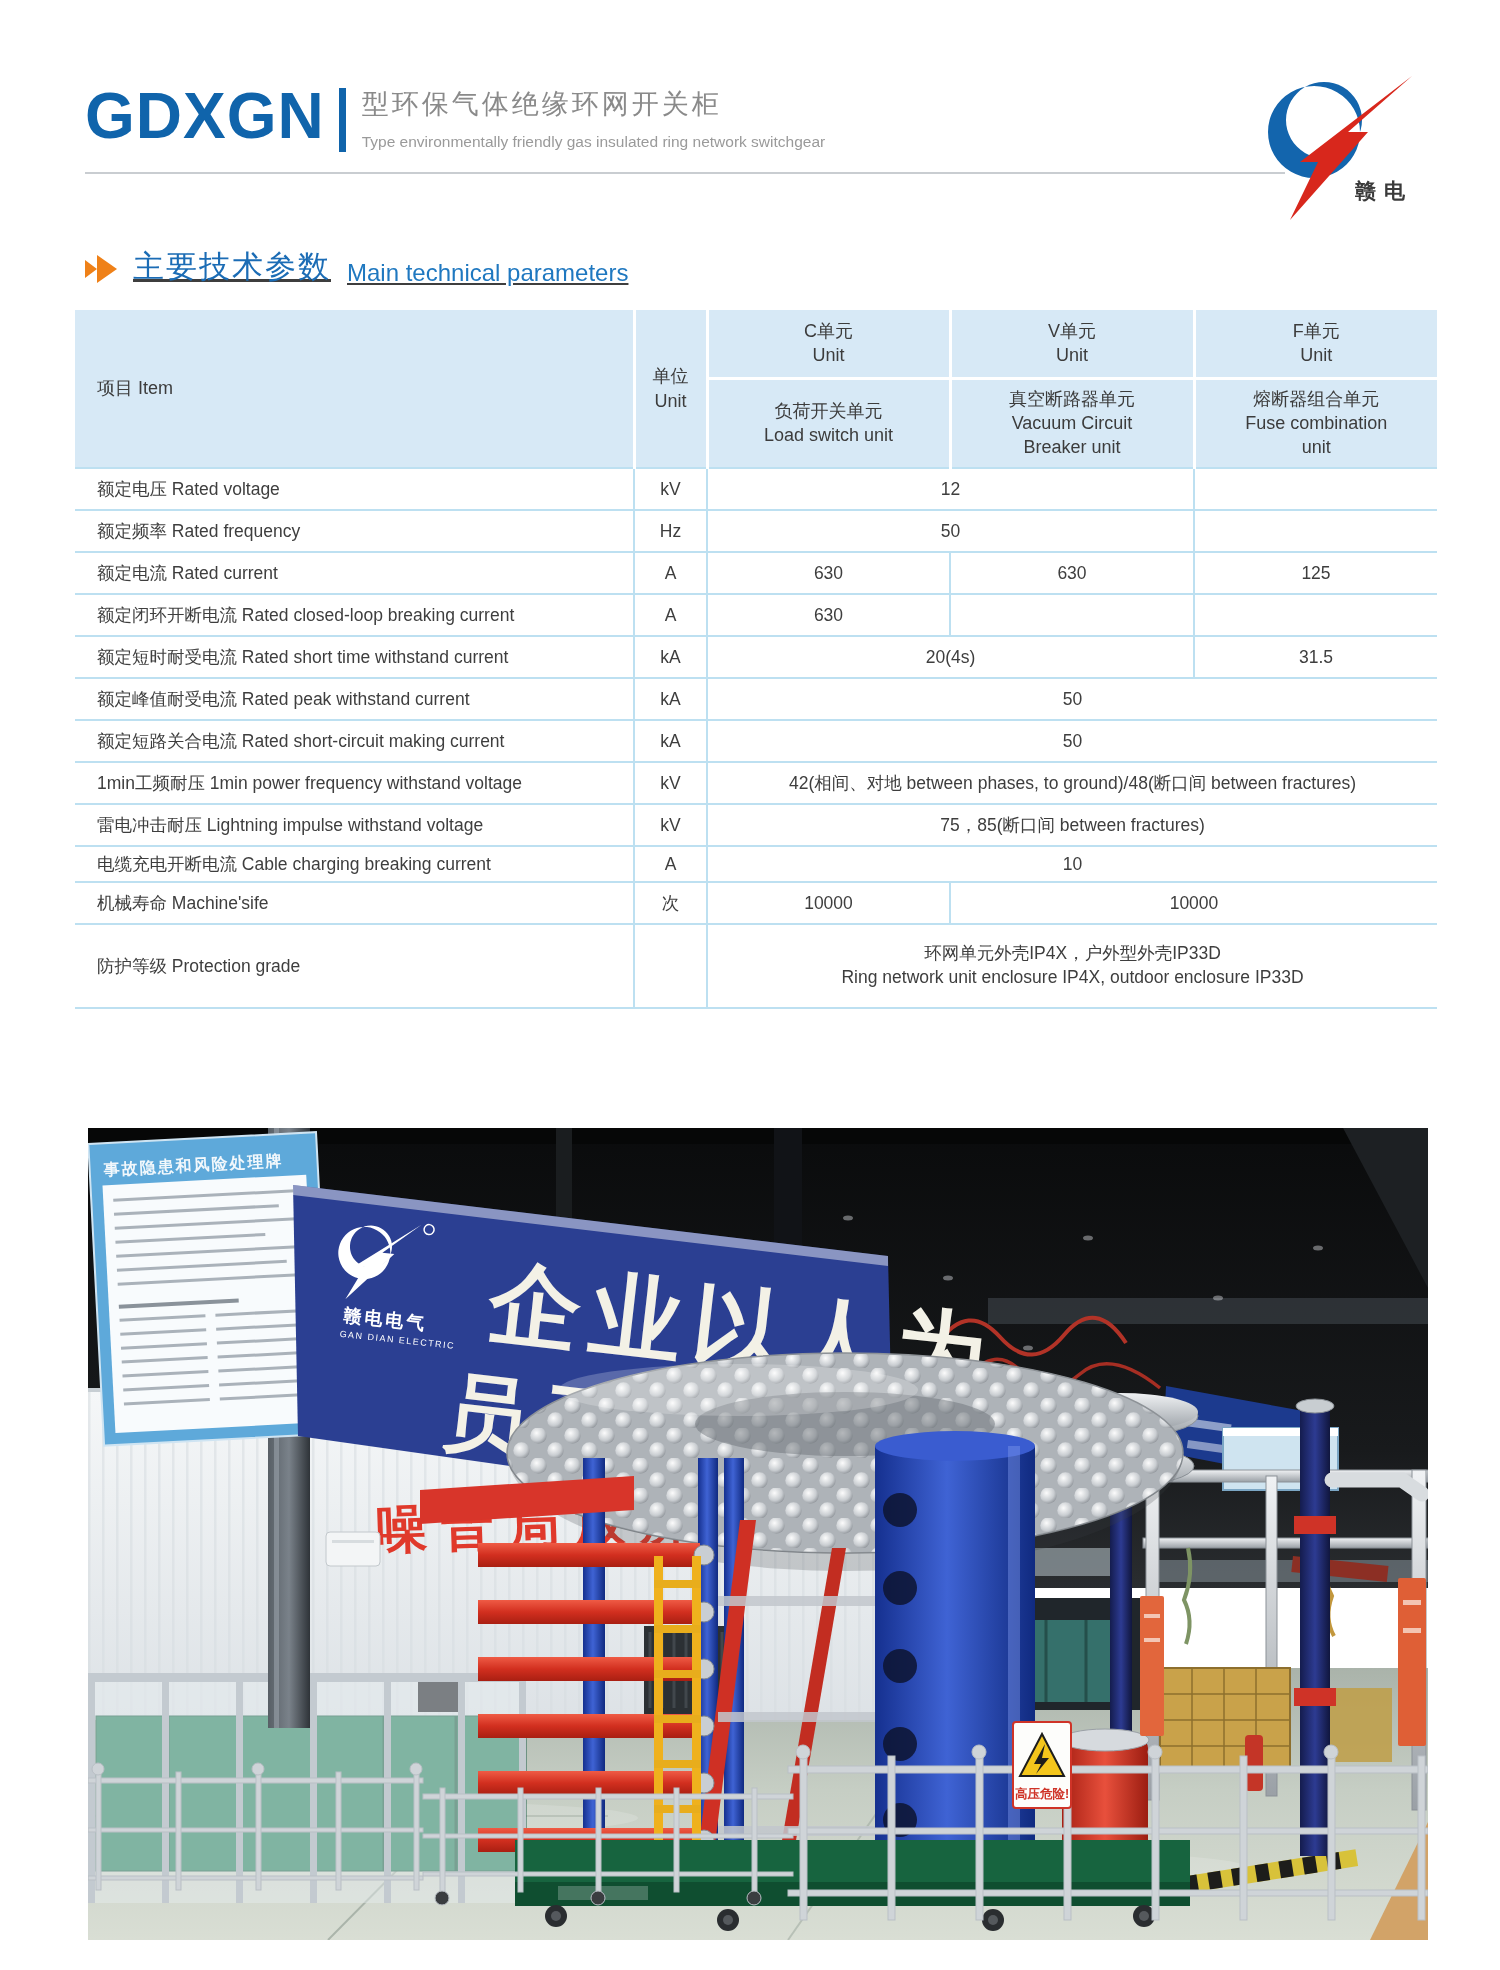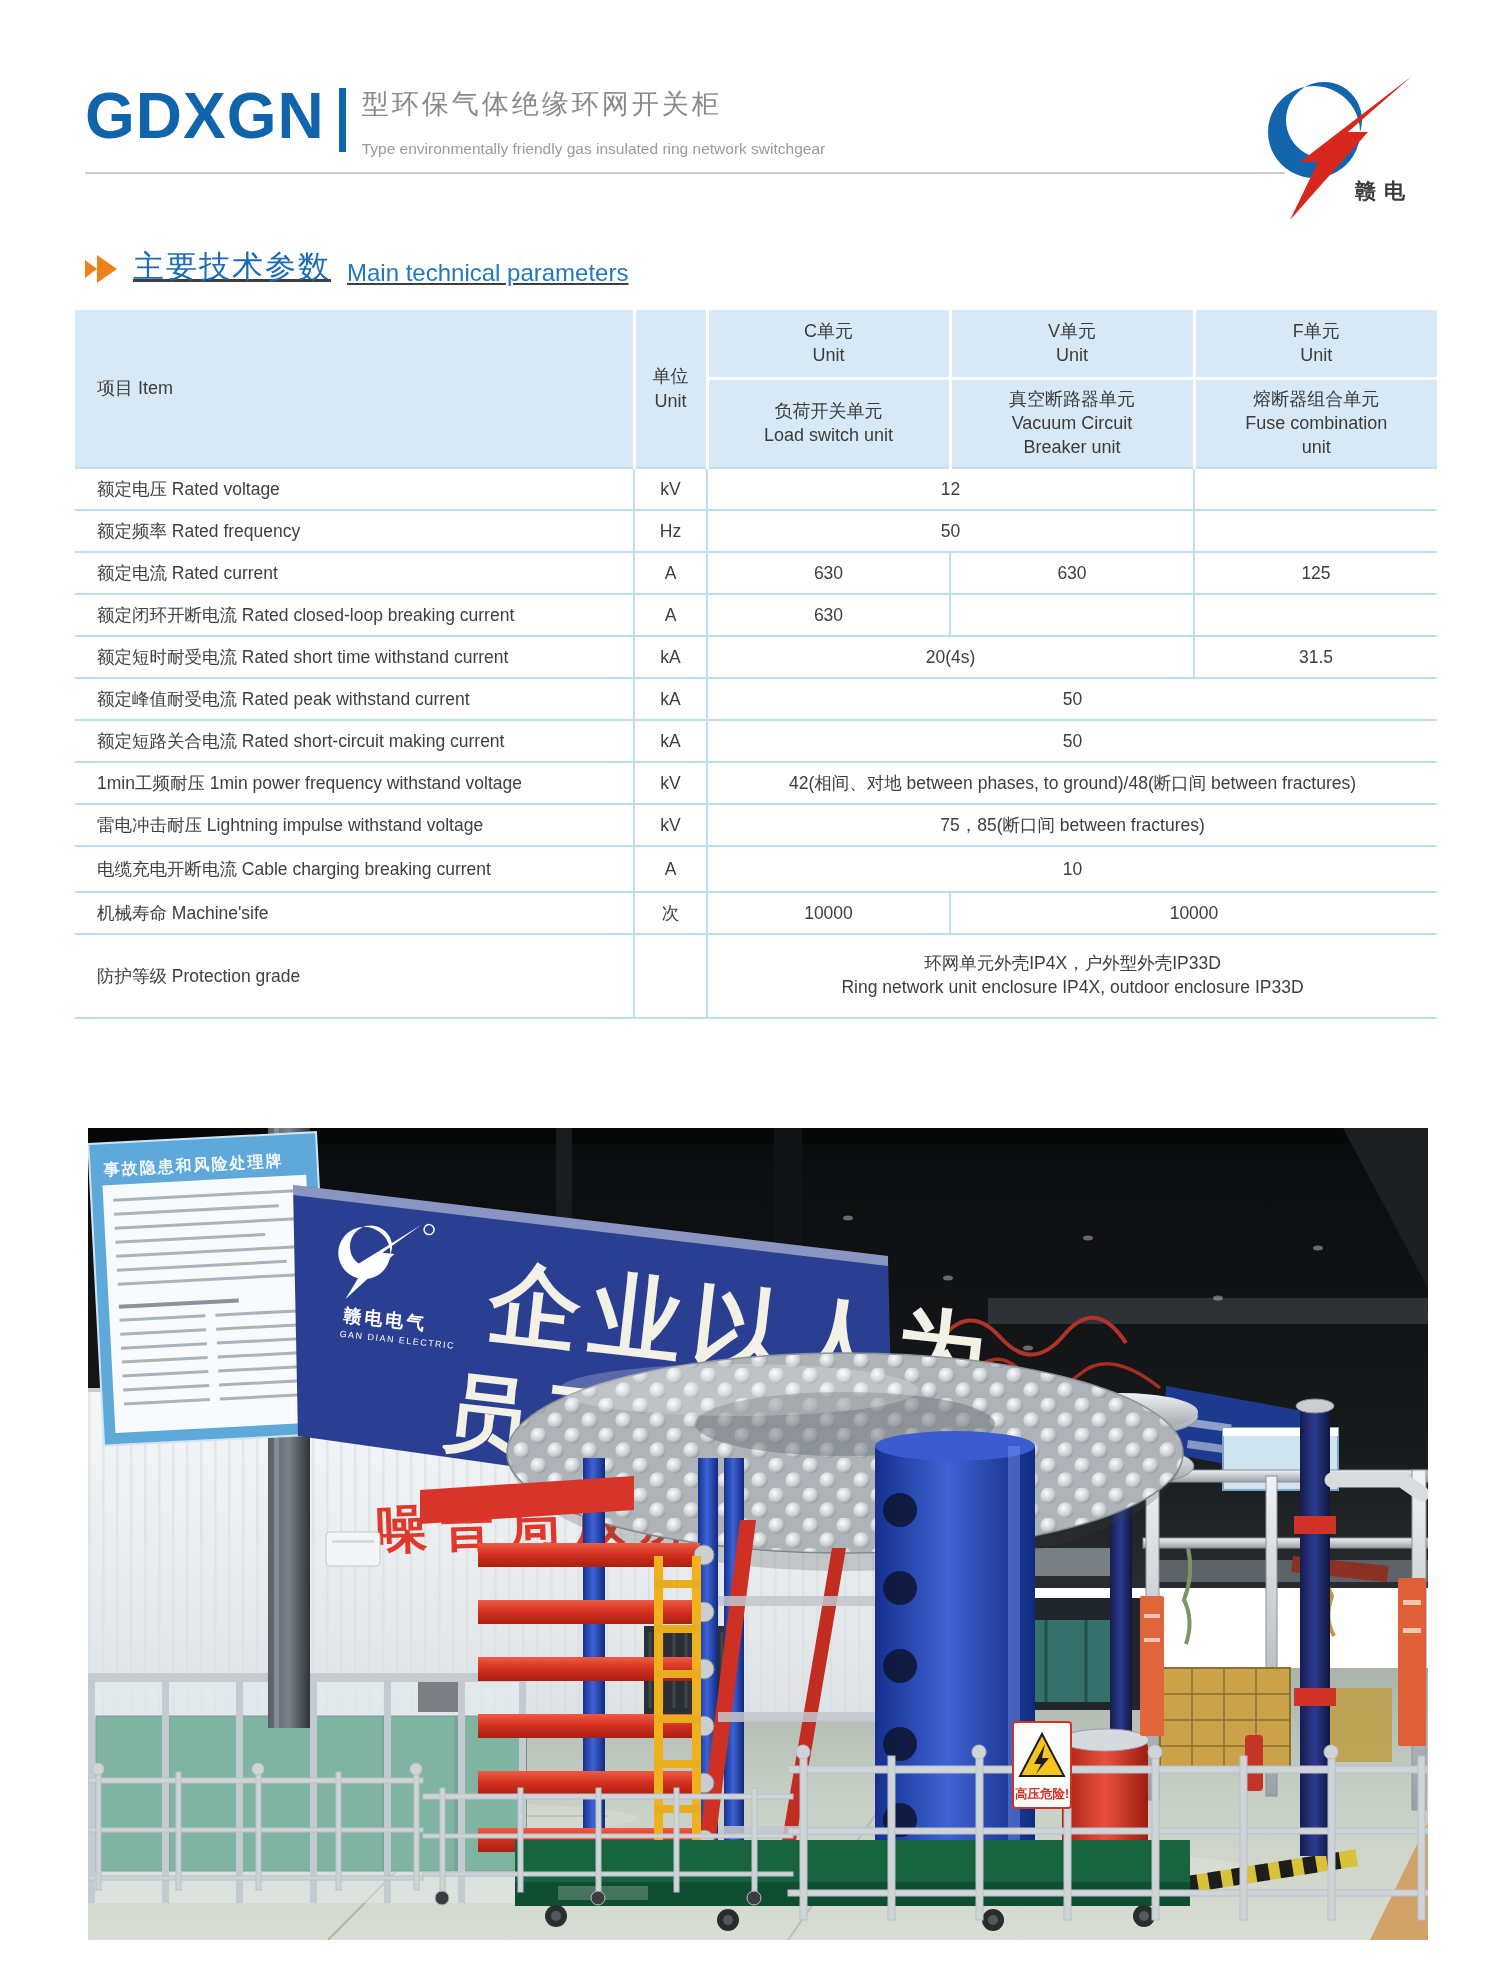--- a/index.html
+++ b/index.html
@@ -5,21 +5,21 @@
   html,body{margin:0;padding:0;background:#ffffff;}
   .page{position:relative;width:1500px;height:1970px;background:#fff;overflow:hidden;
         font-family:"Liberation Sans","DejaVu Sans",sans-serif;color:#3e3e3e;}
 
   
   .brand{position:absolute;left:85px;top:86px;display:flex;align-items:stretch;}
   .model{font-size:64px;font-weight:800;color:#1064ab;letter-spacing:1px;line-height:60px;}
   .brand-divider{width:7px;background:#1064ab;margin:2px 16px 0 14px;height:64px;}
   .brand-titles{padding-top:2px;}
   .title-cn{font-size:27px;color:#8a8a8a;letter-spacing:3px;line-height:32px;}
-  .title-en{font-size:15.5px;color:#9a9a9a;line-height:20px;margin-top:19px;}
+  .title-en{font-size:15.5px;color:#9a9a9a;line-height:20px;margin-top:12px;}
   .head-rule{position:absolute;left:85px;top:172px;width:1200px;height:2px;background:#c9cdd1;}
   .logo{position:absolute;left:1262px;top:70px;}
 
   
   .section-head{position:absolute;left:85px;top:246px;display:flex;align-items:flex-end;text-decoration:underline;}
   .sec-arrows{margin:0 10px 4px 0;}
   .sec-cn{font-size:31px;color:#1b6cb5;letter-spacing:2px;font-weight:500;}
   .sec-en{font-size:24px;color:#1f78c0;margin-left:16px;padding-bottom:1px;}
 
   
@@ -159,21 +159,21 @@
       <tr style="height:42px">
         <td class="c left">1min工频耐压 1min power frequency withstand voltage</td>
         <td class="c">kV</td>
         <td class="c" colspan="3">42(相间、对地 between phases, to ground)/48(断口间 between fractures)</td>
       </tr>
       <tr style="height:42px">
         <td class="c left">雷电冲击耐压 Lightning impulse withstand voltage</td>
         <td class="c">kV</td>
         <td class="c" colspan="3">75，85(断口间 between fractures)</td>
       </tr>
-      <tr style="height:46px">
+      <tr style="height:36px">
         <td class="c left">电缆充电开断电流 Cable charging breaking current</td>
         <td class="c">A</td>
         <td class="c" colspan="3">10</td>
       </tr>
       <tr style="height:42px">
         <td class="c left">机械寿命 Machine'sife</td>
         <td class="c">次</td>
         <td class="c">10000</td>
         <td class="c" colspan="2">10000</td>
       </tr>

